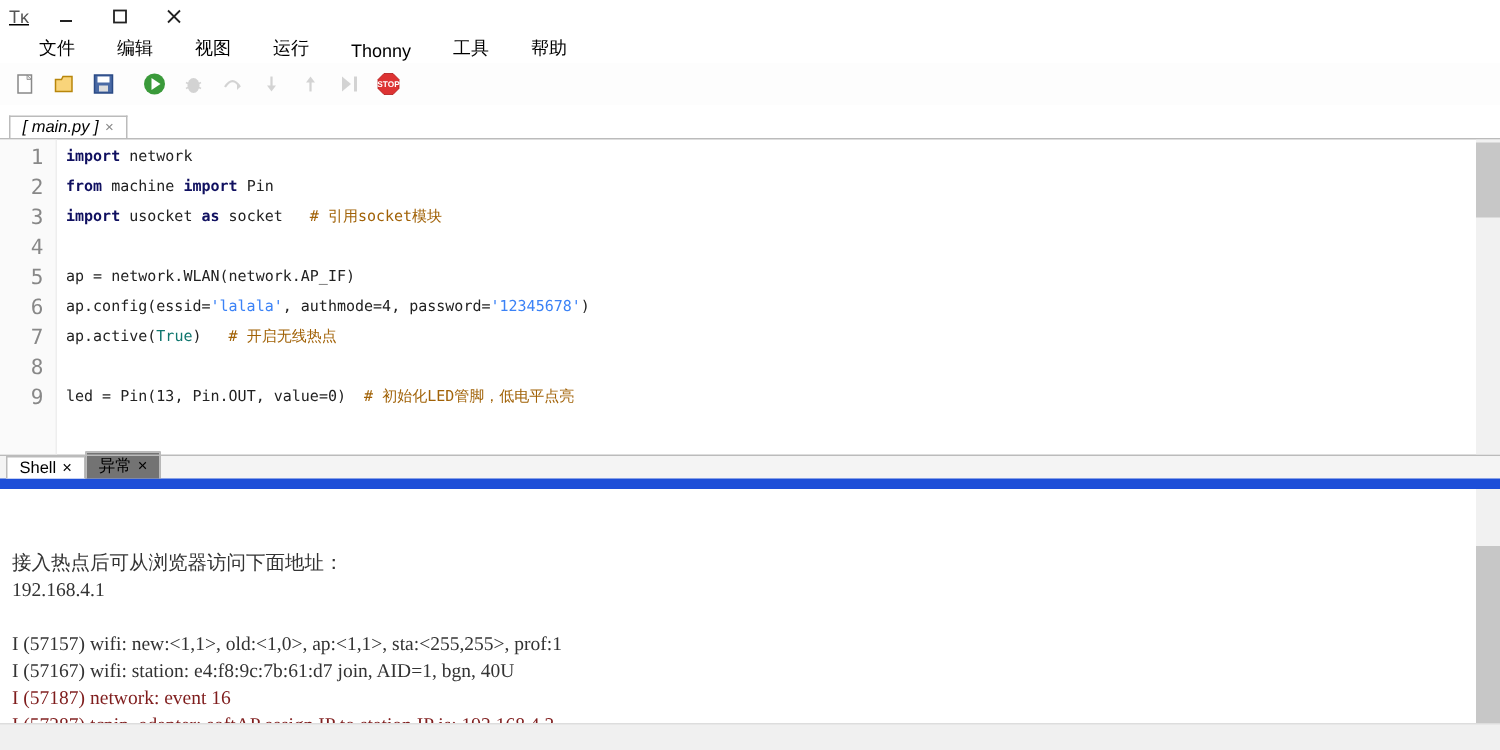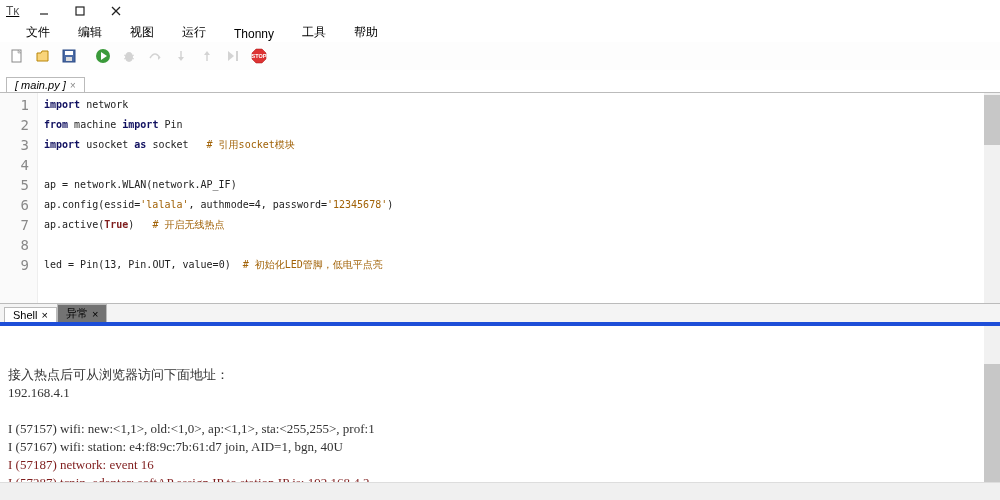--- a/index.html
+++ b/index.html
@@ -15,26 +15,26 @@
   .tbtn { width: 18px; height: 18px; display: flex; align-items: center; justify-content: center; font-size: 14px; }
   .tbtn.dim { opacity: 0.35; }
   .tabbar { height: 22px; display: flex; align-items: flex-end; padding: 0 6px; gap: 0; font-style: italic; }
   .tab { border: 1px solid #bbb; border-bottom: none; padding: 1px 8px; font-size: 11px; background: #eef; display: flex; align-items: center; gap: 4px; }
   .tab.active { background: #fff; }
   .tab .close-x { font-size: 10px; color: #888; }
   .editor-wrap { flex: 1; display: flex; border-top: 1px solid #bbb; border-bottom: 1px solid #bbb; overflow: hidden; position: relative; }
   .gutter { width: 38px; background: #fafafa; border-right: 1px solid #eee; text-align: right; font-family: Consolas, monospace; font-size: 14px; color: #888; padding: 2px 8px 0 0; line-height: 20px; }
   .code { flex: 1; font-family: Consolas, monospace; font-size: 10px; line-height: 20px; padding: 2px 4px 0 6px; color: #222; white-space: pre; position: relative; }
   .kw { font-weight: bold; color: #101060; }
-  .str { color: #a16207; }
+  .str { color: #3b82f6; }
   .cmt { color: #a16207; }
-  .bool { font-weight: bold; color: #7f1d1d; }
+  .bool { font-weight: normal; color: #0f766e; }
   .scrollbar { position: absolute; right: 0; top: 0; bottom: 0; width: 16px; background: #f1f1f1; }
   .thumb { background: #c7c7c7; width: 100%; }
-  .bottom-tabbar { height: 22px; display: flex; align-items: flex-end; padding: 0 4px; background: #f4f4f4; border-bottom: 4px solid #1d4ed8; }
+  .bottom-tabbar { height: 22px; display: flex; align-items: flex-end; padding: 0 4px; background: #f4f4f4; border-bottom: 7px solid #1d4ed8; }
   .bottom-tab { border: 1px solid #bbb; border-bottom: none; padding: 1px 8px; font-size: 11px; background: #737373; display: flex; align-items: center; gap: 4px; }
   .bottom-tab.active { background: #fff; }
   .shell { flex: 0 0 156px; font-family: Liberation Serif, serif; font-size: 13px; line-height: 18px; padding: 4px 8px; position: relative; color: #333; white-space: pre; overflow: hidden; }
   .green { color: #7f1d1d; }
   .statusbar { height: 18px; background: #f0f0f0; border-top: 1px solid #ddd; }
   svg { display: block; }
   .stop-svg { filter: none; }
 </style>
 </head>
 <body>

